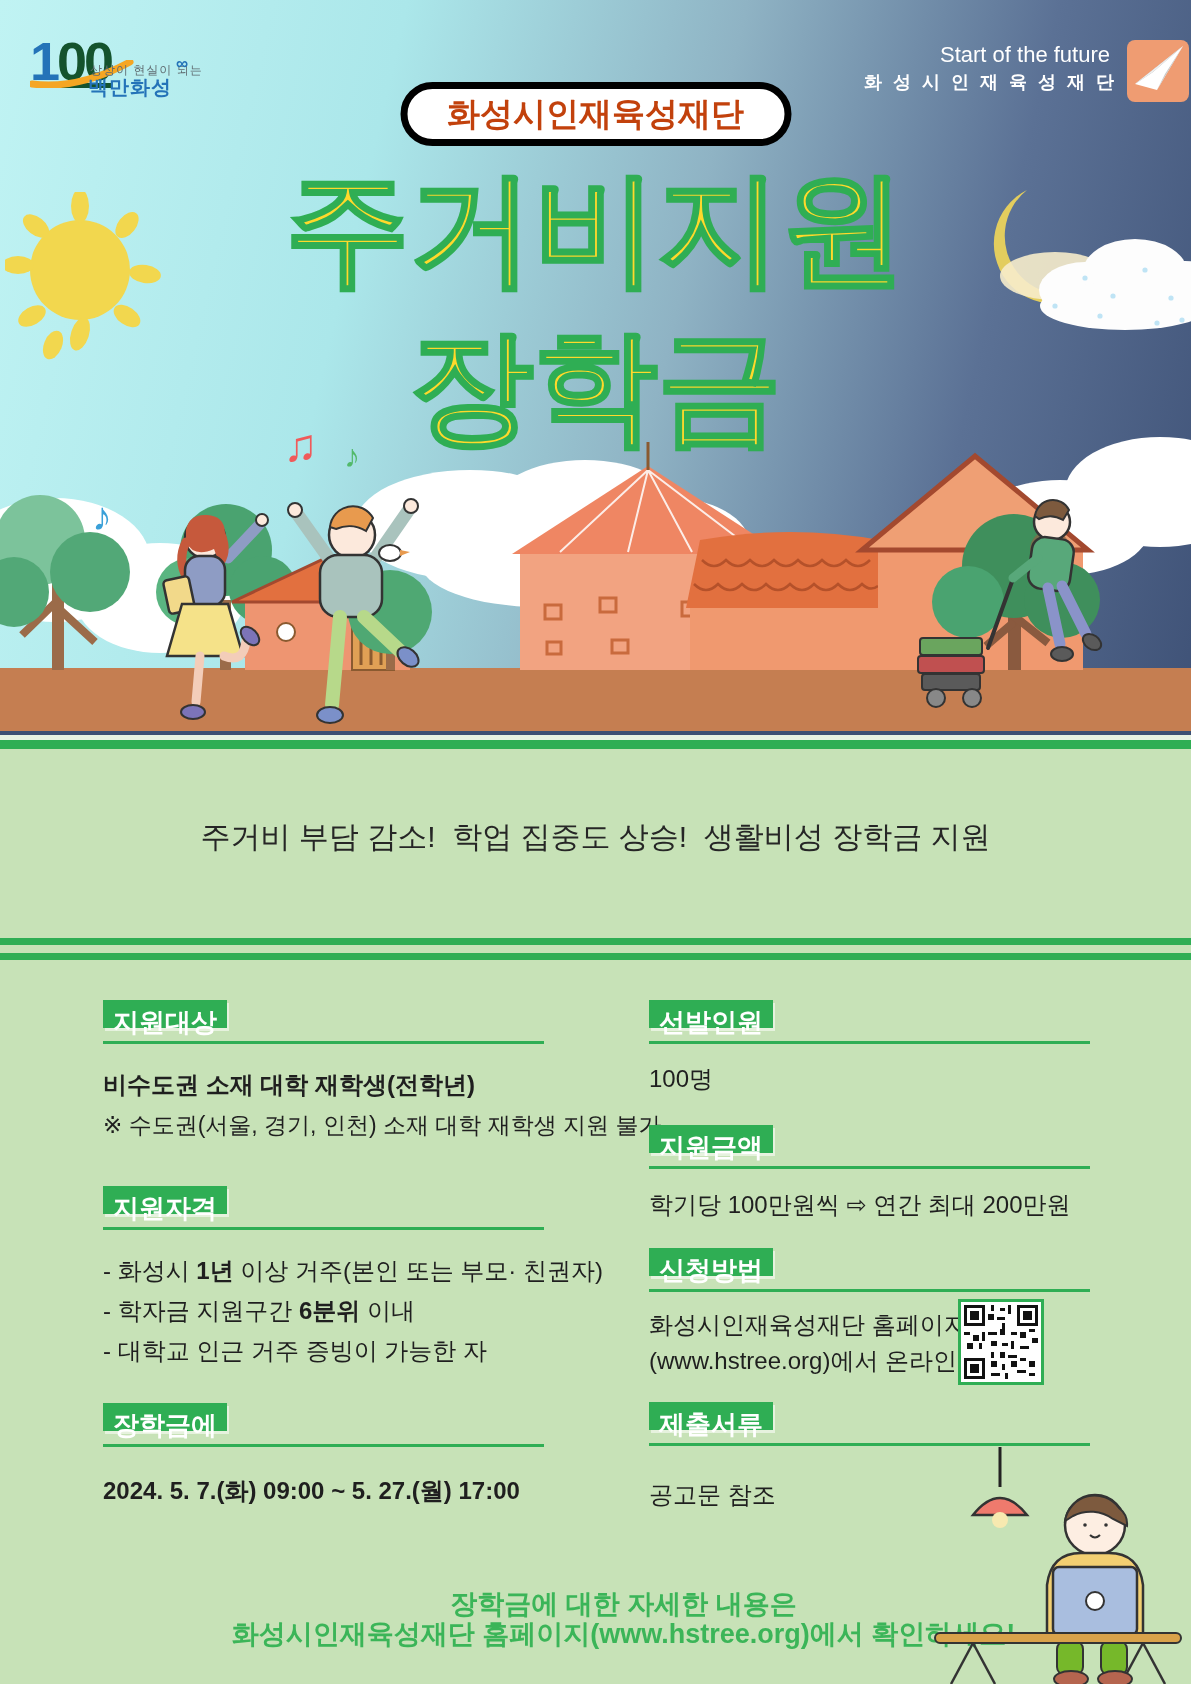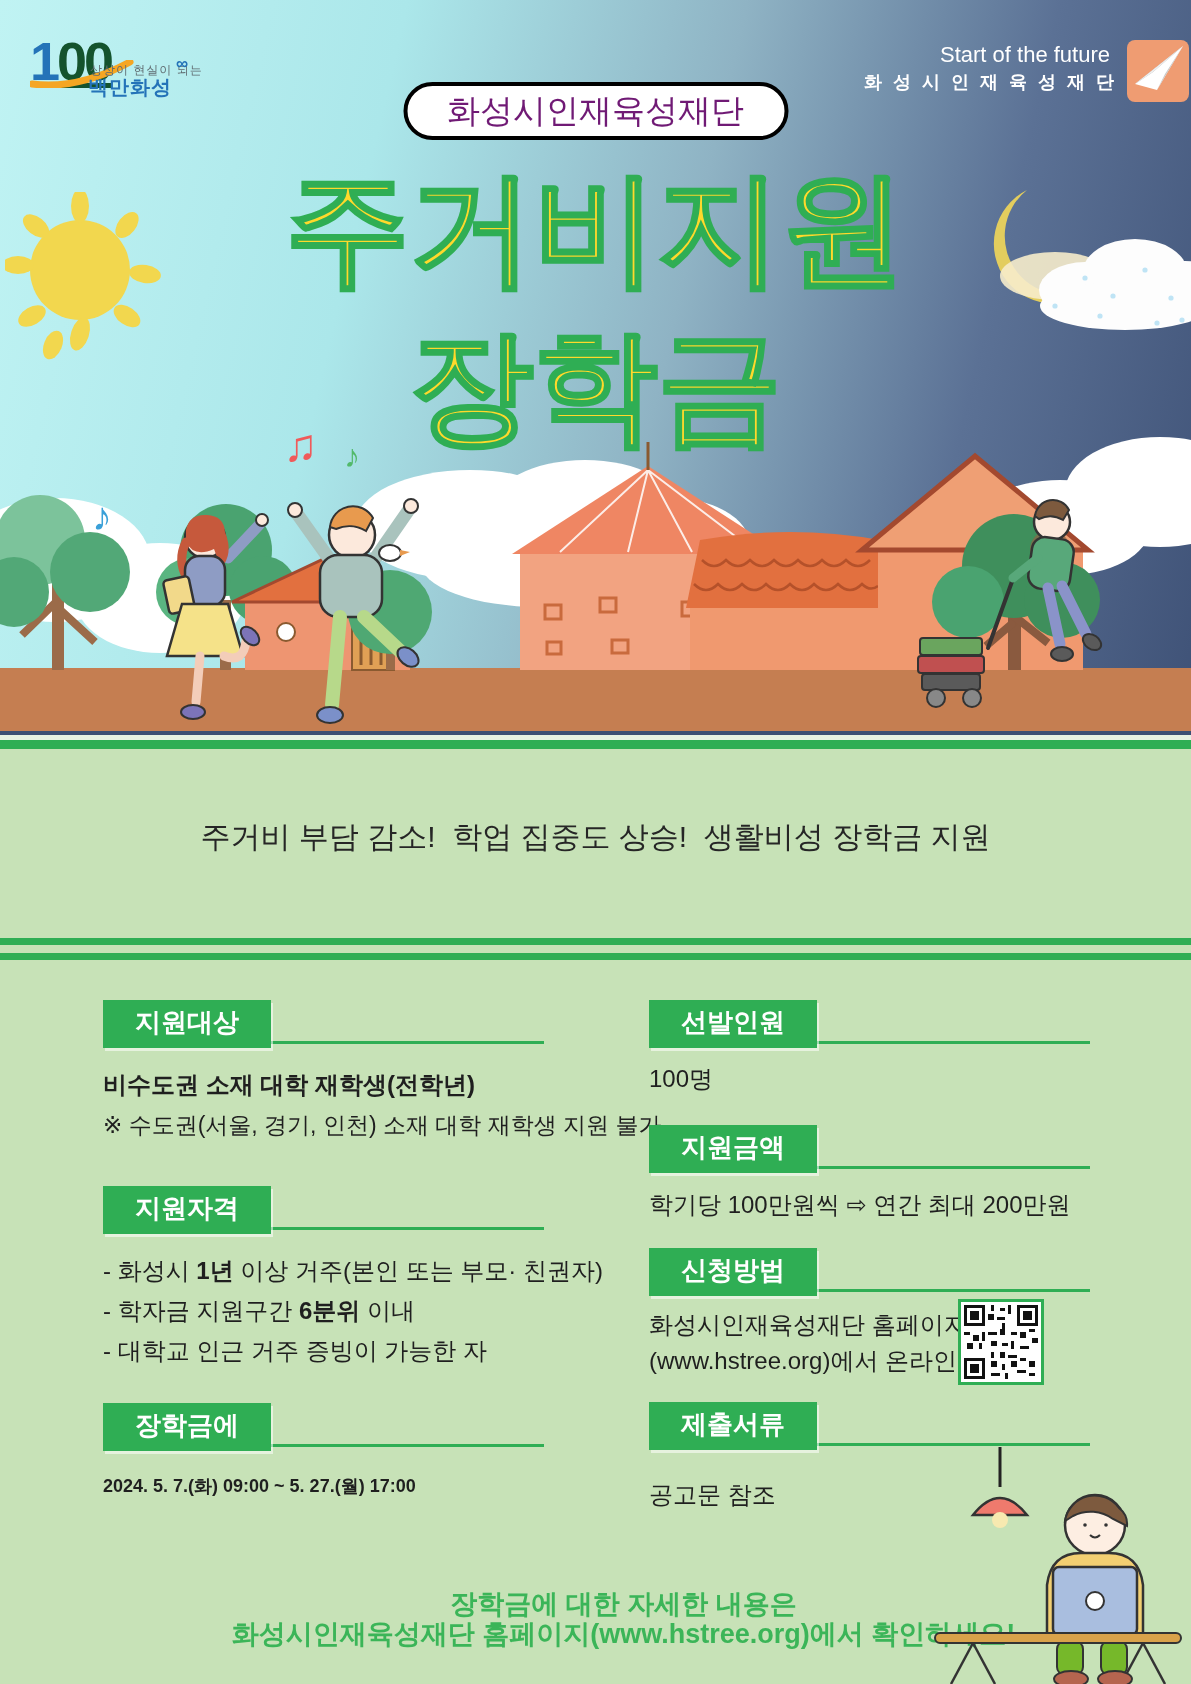--- a/index.html
+++ b/index.html
@@ -18,41 +18,41 @@
   .brand-tagline{left:90px;top:62px;font-size:12px;color:#5f6b70;letter-spacing:1px;}
   .brand-inf{left:176px;top:54px;font-size:17px;color:#2473b8;font-weight:700;}
   .brand-name{left:88px;top:74px;font-size:20px;font-weight:800;color:#2473b8;letter-spacing:1px;}
 
   
   .org-tagline{right:81px;top:42px;font-size:22px;color:#ffffff;}
   .org-name{right:74px;top:70px;font-size:18px;color:#ffffff;letter-spacing:3px;font-weight:600;}
   .org-logo{left:1127px;top:40px;width:62px;height:62px;border-radius:8px;background:#ef9c72;overflow:hidden;}
 
   
-  .badge{left:50%;top:82px;transform:translateX(-50%);background:#fff;border:4px solid #000000;
+  .badge{left:50%;top:82px;transform:translateX(-50%);background:#fff;border:7px solid #000000;
          border-radius:999px;height:50px;line-height:50px;padding:0 40px;
-         font-size:33px;font-weight:400;color:#701a75;white-space:nowrap;z-index:6;}
+         font-size:33px;font-weight:700;color:#c2410c;white-space:nowrap;z-index:6;}
   .title{left:0;width:1191px;text-align:center;font-weight:900;color:#ffd92b;
          -webkit-text-stroke:3px #2fae54;font-size:124px;line-height:1.1;z-index:6;white-space:nowrap;}
   .title1{top:160px;}
   .title2{top:318px;}
 
   .note{z-index:7;line-height:1;}
 
   
   .green{left:0;top:733px;width:1191px;height:951px;background:#c7e2b7;}
   .strip-light{left:0;top:0;width:1191px;height:7px;background:#e6f1e2;}
   .bar{left:0;width:1191px;height:9px;background:#2fae54;}
   .quote{left:0;top:16px;width:1191px;text-align:center;color:#3bb558;font-weight:800;
          font-size:40px;white-space:nowrap;}
   .quote .qmark{font-size:50px;vertical-align:-2px;letter-spacing:8px;}
   .subtitle{left:0;top:84px;width:1191px;text-align:center;color:#262626;font-size:30px;
             white-space:pre-wrap;}
 
-  .sec-box{height:48px;line-height:44px;padding:0 32px;background:#2fae54;color:#fff;
+  .sec-box{height:28px;line-height:44px;padding:0 10px;background:#2fae54;color:#fff;
            font-weight:700;font-size:26px;white-space:nowrap;box-shadow:2px 3px 0 rgba(255,255,255,.55);}
   .sec-underline{height:3px;background:#2fae54;}
 
   .body-text{color:#1f1f1f;font-size:24px;white-space:nowrap;line-height:1.3;}
   .body-text b{font-weight:800;}
   .bold{font-weight:700;}
   .list .row{height:40px;}
 
   .qr-wrap{left:958px;top:566px;width:74px;height:74px;background:#fff;border:3px solid #2fae54;padding:3px;}
 
@@ -264,21 +264,21 @@
     <div class="abs sec-underline" style="left:103px;top:494px;width:441px"></div>
     <div class="abs sec-box" style="left:103px;top:453px">지원자격</div>
     <div class="abs body-text list" style="left:103px;top:522px">
       <div class="row"><span>- 화성시 </span><b>1년</b><span> 이상 거주(본인 또는 부모· 친권자)</span></div>
       <div class="row"><span>- 학자금 지원구간 </span><b>6분위</b><span> 이내</span></div>
       <div class="row"><span>- 대학교 인근 거주 증빙이 가능한 자</span><b></b><span></span></div>
     </div>
 
     <div class="abs sec-underline" style="left:103px;top:711px;width:441px"></div>
     <div class="abs sec-box" style="left:103px;top:670px">장학금에</div>
-    <div class="abs body-text bold" style="left:103px;top:742px;font-size:18px">2024. 5. 7.(화) 09:00 ~ 5. 27.(월) 17:00</div>
+    <div class="abs body-text bold" style="left:103px;top:742px;font-size:24px">2024. 5. 7.(화) 09:00 ~ 5. 27.(월) 17:00</div>
 
     <div class="abs sec-underline" style="left:649px;top:308px;width:441px"></div>
     <div class="abs sec-box" style="left:649px;top:267px">선발인원</div>
     <div class="abs body-text" style="left:649px;top:330px">100명</div>
 
     <div class="abs sec-underline" style="left:649px;top:433px;width:441px"></div>
     <div class="abs sec-box" style="left:649px;top:392px">지원금액</div>
     <div class="abs body-text" style="left:649px;top:456px">학기당 100만원씩 ⇨ 연간 최대 200만원</div>
 
     <div class="abs sec-underline" style="left:649px;top:556px;width:441px"></div>

